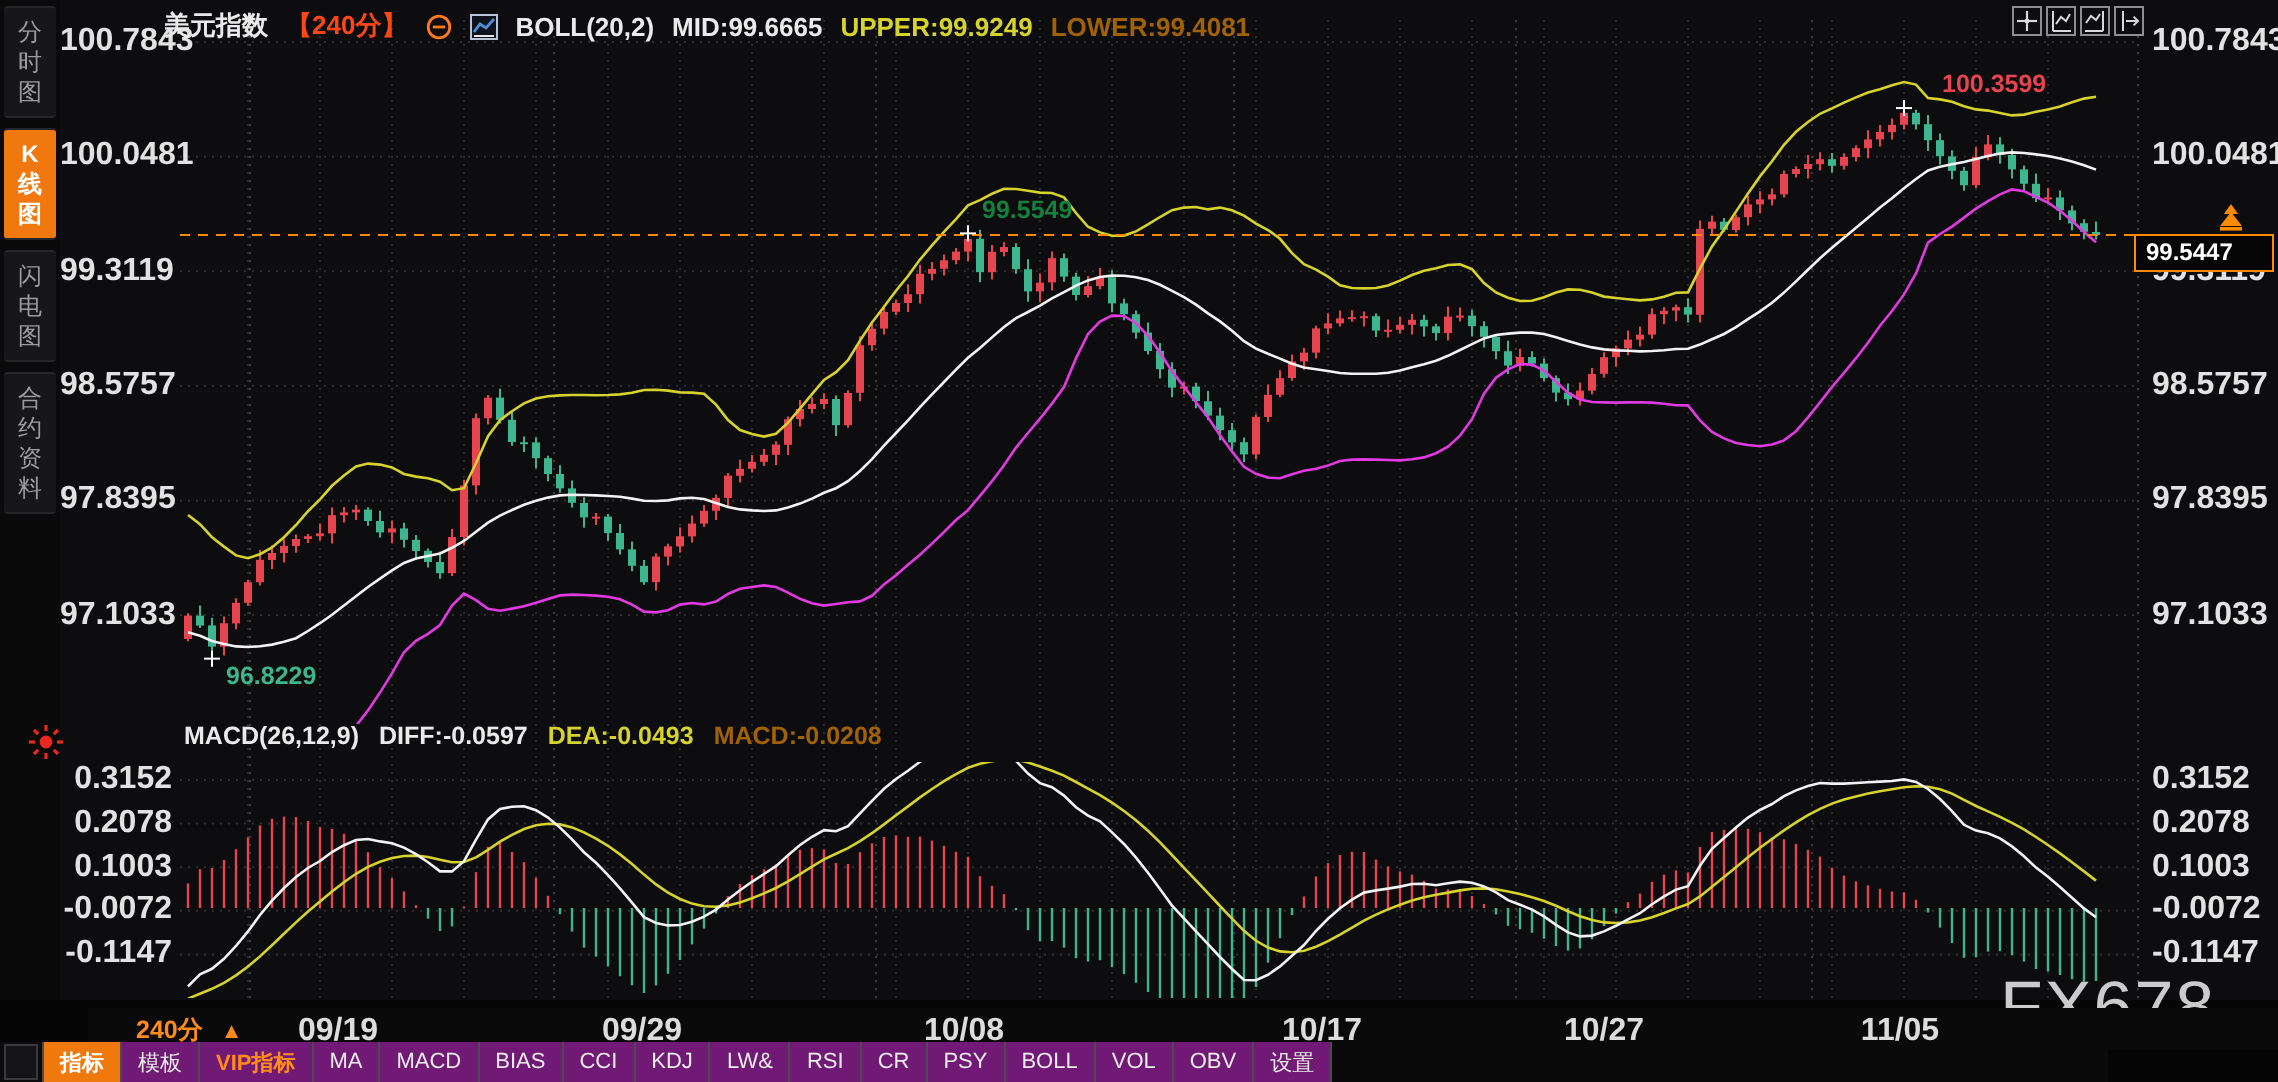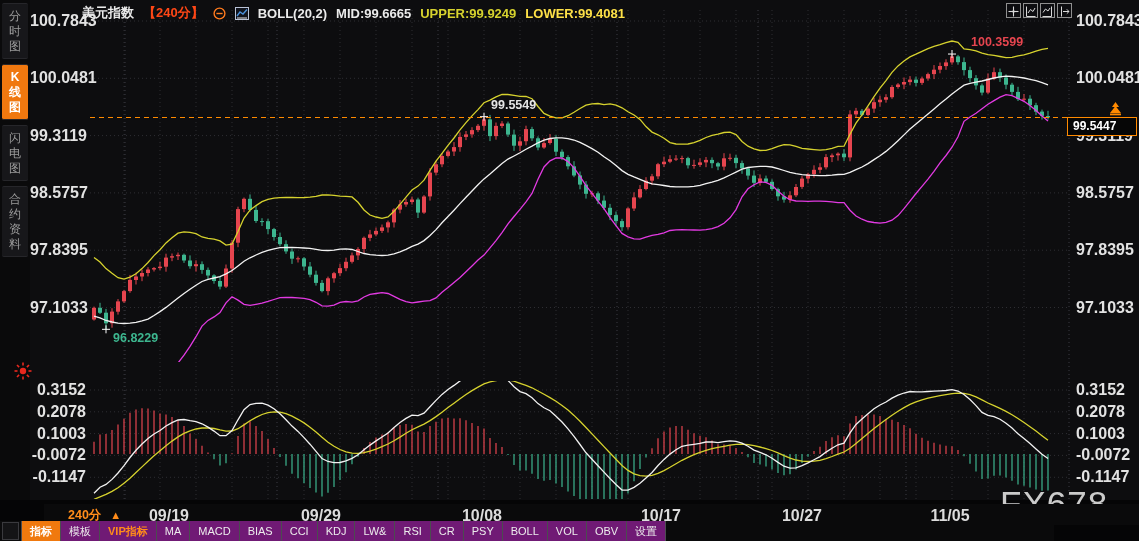--- a/index.html
+++ b/index.html
@@ -12,21 +12,21 @@
        border-top:1px solid #26262a;border-bottom:1px solid #26262a;}
   .side-tab.active{background:#f0780f;color:#fff;font-weight:700;}
   .alarm{position:absolute;left:14px;top:362px;z-index:8;cursor:pointer;}
   
   .chart-region{position:absolute;left:30px;top:0;width:1109px;height:500px;background:#0d0d0f;}
   #chart-svg{position:absolute;left:60px;top:0;}
   .hdr{position:absolute;left:52px;top:4px;display:flex;gap:9px;align-items:center;font-size:13px;
        font-weight:700;color:#eaeaea;white-space:nowrap;z-index:4;}
   .c-period{color:#ff4716;}
   .c-yellow{color:#d6d22e;}
-  .c-mag{color:#fde047;}
+  .c-mag{color:#a16207;}
   .mhdr{position:absolute;left:62px;top:361px;display:flex;gap:10px;font-size:12.5px;font-weight:700;
        color:#eaeaea;z-index:4;white-space:nowrap;}
   .ax{position:absolute;font-size:16px;font-weight:700;color:#e2e2e2;z-index:3;line-height:14px;}
   .axL{left:0;width:56px;text-align:right;}
   .axR{left:1046px;width:62px;text-align:left;}
   .ann{position:absolute;font-size:12.5px;font-weight:700;z-index:4;white-space:nowrap;}
   .price-box{position:absolute;left:1037px;top:117px;width:63px;height:17px;background:#060606;
        border:1px solid #ff8a00;color:#fff;font-size:12px;font-weight:700;line-height:17px;
        padding-left:5px;z-index:5;}
   .price-arrow{position:absolute;left:1078px;top:102px;z-index:5;}
@@ -709,24 +709,30 @@
         <div class="ax axR" style="top: 243.2px;">97.8395</div>
         <div class="ax axR" style="top: 300.5px;">97.1033</div>
         <div class="ax axR" style="top: 383px;">0.3152</div>
         <div class="ax axR" style="top: 404.797px;">0.2078</div>
         <div class="ax axR" style="top: 426.615px;">0.1003</div>
         <div class="ax axR" style="top: 448.432px;">-0.0072</div>
         <div class="ax axR" style="top: 470.25px;">-0.1147</div>
       </div>
     <div id="ann">
         <div class="ann" style="color: rgb(61, 182, 143); left: 83px; top: 331.324px;">96.8229</div>
-        <div class="ann" style="color: #e5e5e5; left: 461px; top: 97.6868px;">99.5549</div>
+        <div class="ann" style="color: #15803d; left: 461px; top: 97.6868px;">99.5549</div>
         <div class="ann" style="color: rgb(230, 69, 79); left: 929px; top: 35.0319px; padding-left: 12px;">100.3599</div>
       </div>
 
+    <div class="mhdr">
+      <span>MACD(26,12,9)</span>
+      <span>DIFF:-0.0597</span>
+      <span class="c-yellow">DEA:-0.0493</span>
+      <span class="c-mag">MACD:-0.0208</span>
+    </div>
 
     <svg class="price-arrow" width="15" height="14" viewBox="0 0 15 14">
       <path d="M7.5 0 L11 5 H4 Z" fill="#ff8a00"></path>
       <path d="M7.5 4 L13 11 H2 Z" fill="#ff8a00"></path>
       <rect x="2" y="11.5" width="11" height="1.8" fill="#ff8a00"></rect>
     </svg>
     <div class="price-box">99.5447</div>
   </div>
 
   <div class="xstrip">

